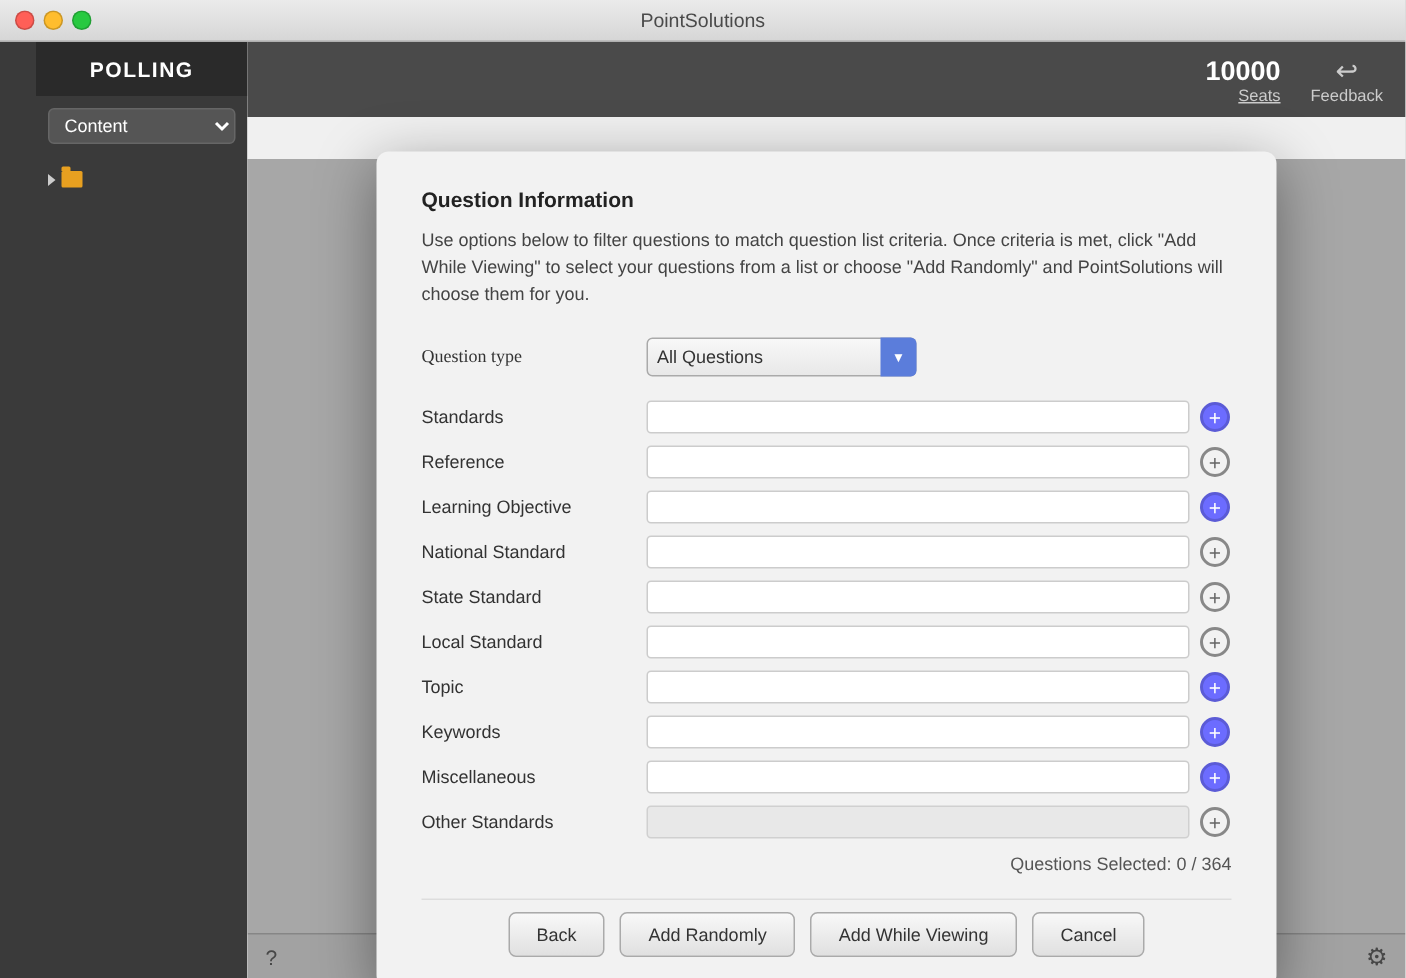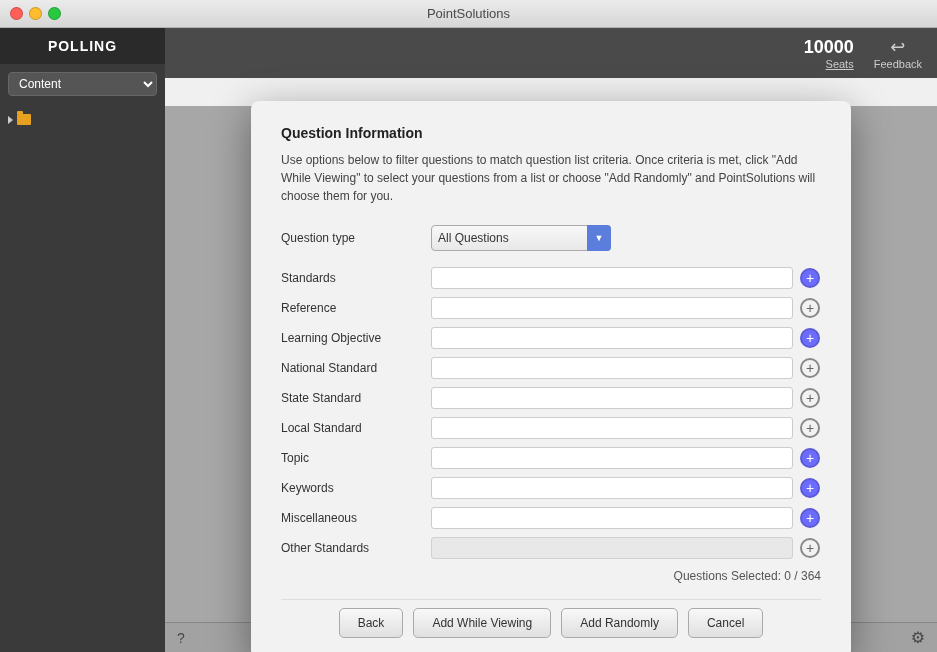--- a/index.html
+++ b/index.html
@@ -51,20 +51,21 @@
       height: calc(652px - 28px);
     }
 
     
     .sidebar {
       width: 165px;
       background: #3a3a3a;
       display: flex;
       flex-direction: column;
       flex-shrink: 0;
+      padding-left: 24px;
     }
     .sidebar-header {
       background: #2a2a2a;
       color: #ffffff;
       font-size: 14px;
       font-weight: 700;
       text-align: center;
       padding: 10px;
       letter-spacing: 1px;
     }
@@ -261,20 +262,21 @@
     .question-type-row {
       display: flex;
       align-items: center;
       margin-bottom: 16px;
     }
     .question-type-label {
       width: 150px;
       font-size: 12px;
       color: #333;
       flex-shrink: 0;
+      font-family: Liberation Serif, serif;
     }
     .select-wrapper {
       position: relative;
       width: 180px;
     }
     .select-wrapper select {
       width: 100%;
       height: 26px;
       border: 1px solid #aaa;
       border-radius: 4px;
@@ -527,22 +529,22 @@
               <button class="add-btn">
                 <div class="add-btn-circle">+</div>
               </button>
             </div>
           </div>
 
           <div class="questions-selected">Questions Selected: 0 / 364</div>
 
           <div class="modal-buttons">
             <button class="modal-btn">Back</button>
+            <button class="modal-btn">Add Randomly</button>
             <button class="modal-btn">Add While Viewing</button>
-            <button class="modal-btn">Add Randomly</button>
             <button class="modal-btn">Cancel</button>
           </div>
 
         </div>
       </div>
 
       <div class="bottom-bar">
         <span class="bottom-bar-left">?</span>
         <span class="bottom-bar-center echo-logo">
           <span>powered by </span><span><span style="font-weight: 700; color: rgb(26, 26, 26);"><span style="color:#cc1f8a;font-weight:700;">echo</span><span style="font-weight:700;">360</span></span></span><span> v9.0.1.1</span>

